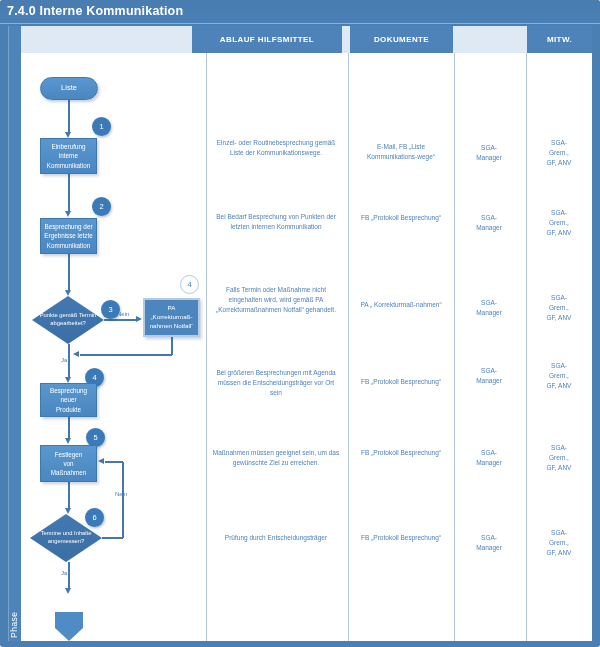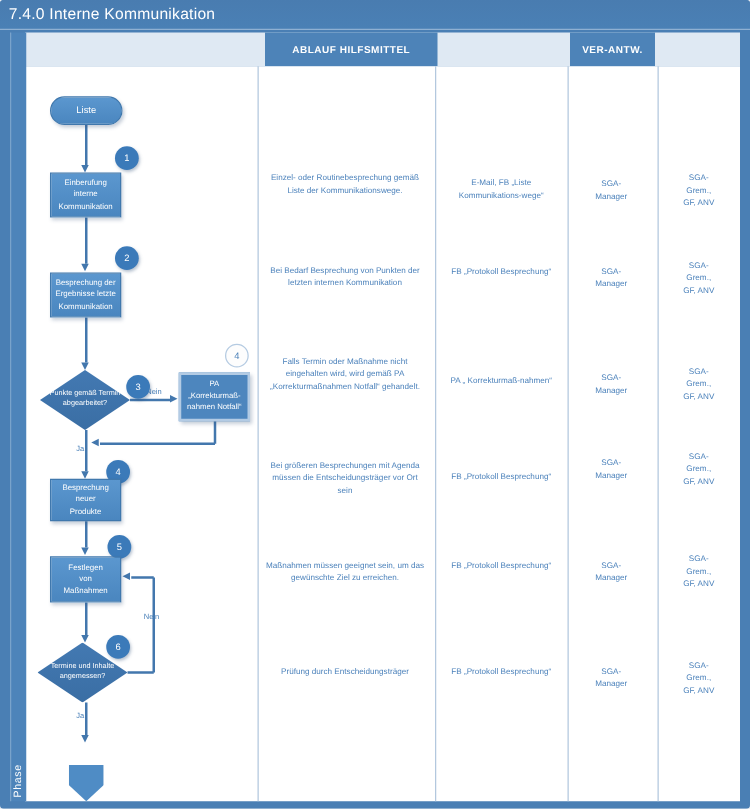--- a/index.html
+++ b/index.html
@@ -6,28 +6,28 @@
   #app{
     position:relative;width:600px;height:647px;
     background:#4a7fb4;border-radius:3px;overflow:hidden;
     font-family:"Liberation Sans",sans-serif;
     -webkit-font-smoothing:antialiased;
   }
   
   .titlebar{position:absolute;left:0;top:0;width:600px;height:23px;
     background:linear-gradient(180deg,#497cb0,#4a80b5);
     border-bottom:1px solid #8fb0d2;}
-  .title{position:absolute;left:7px;top:4px;font-size:12.5px;font-weight:normal;color:#fff;letter-spacing:.2px;}
+  .title{position:absolute;left:7px;top:4px;font-size:12.5px;font-weight:bold;color:#fff;letter-spacing:.2px;}
   
   .header-bg{position:absolute;left:20px;top:26px;width:572px;height:27px;background:#dfe9f3;}
   .hcell{position:absolute;top:26px;height:27px;background:#4d83b8;color:#fff;
     font-size:8px;font-weight:bold;letter-spacing:.4px;
     display:flex;align-items:center;justify-content:center;text-align:center;}
   .hc1{left:21px;width:184px;}
-  .hc2{left:212px;width:138px;}
+  .hc2{left:192px;width:150px;}
   .hc3{left:350px;width:103px;}
   .hc4{left:456px;width:68px;}
   .hc5{left:527px;width:65px;}
   
   .content{position:absolute;left:20px;top:53px;width:572px;height:588px;background:#ffffff;}
   .vline{position:absolute;top:53px;height:588px;width:1px;background:#b3c8de;}
   .vl1{left:206px;} .vl2{left:348px;} .vl3{left:454px;} .vl4{left:526px;}
   .phase-strip{position:absolute;left:8px;top:26px;width:12px;height:615px;background:#4d84ba;border-left:1px solid rgba(255,255,255,.25);}
   .phase-label{position:absolute;left:7px;top:576px;width:13px;height:62px;color:#fff;font-size:8.5px;
     writing-mode:vertical-rl;transform:rotate(180deg);display:flex;align-items:center;justify-content:flex-start;letter-spacing:.5px;}
@@ -78,21 +78,22 @@
 </head>
 <body>
 
 <div id="app">
 
   <div class="titlebar"></div>
   <div class="title">7.4.0 Interne Kommunikation</div>
 
   <div class="header-bg"></div>
   <div class="hcell hc2">ABLAUF HILFSMITTEL</div>
-  <div class="hcell hc4">VER-ANTW.</div>
+  <div class="hcell hc3">DOKUMENTE</div>
+  <div class="hcell hc5">MITW.</div>
 
   <div class="content"></div>
   <div class="vline vl1"></div>
   <div class="vline vl2"></div>
   <div class="vline vl3"></div>
   <div class="vline vl4"></div>
   <div class="phase-strip"></div>
   <div class="phase-label">Phase</div>
 
   <div class="ln" style="left:68px;top:100px;width:1.5px;height:32px;"></div>

